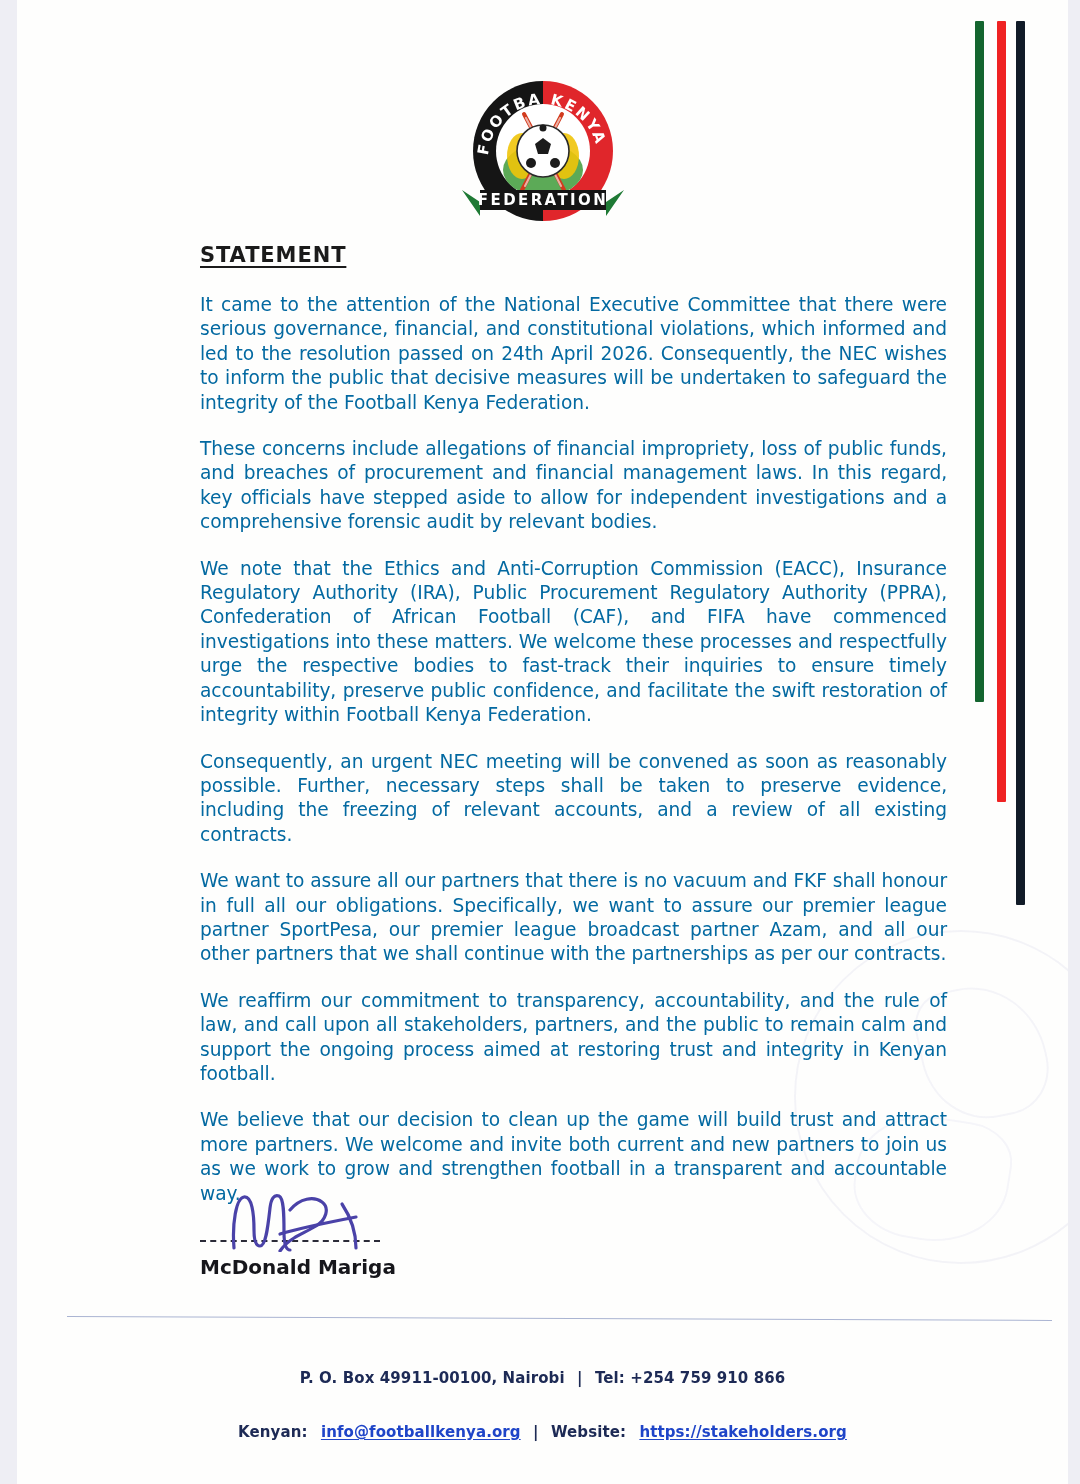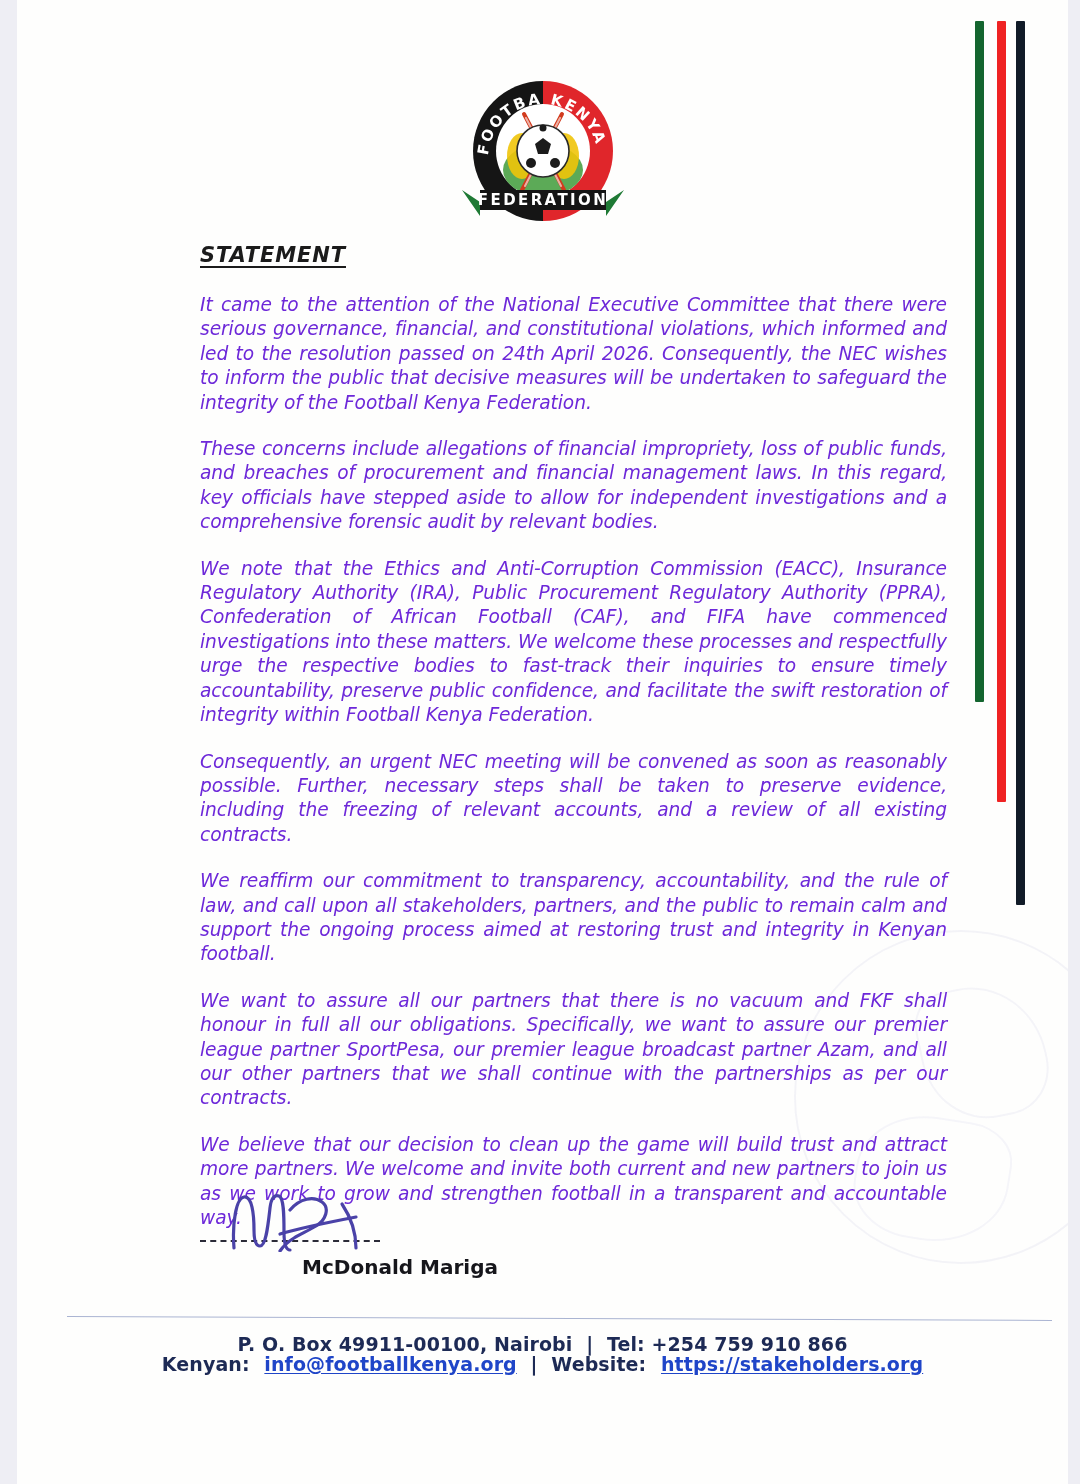--- a/index.html
+++ b/index.html
@@ -82,53 +82,51 @@
     height: 168px;
   }
   .logo svg { display: block; width: 100%; height: 100%; }
 
   
   .content {
     position: absolute;
     left: 183px;
     top: 243px;
     width: 762px;
-    font-style: italic;
   }
 
   .doc-title {
     font-size: 21px;
     font-weight: 700;
     letter-spacing: .9px;
     color: #1b1b1b;
     text-decoration: underline;
     text-underline-offset: 4px;
     margin: 0 0 26px 0;
     font-family: "DejaVu Sans", sans-serif;
   }
 
   p.para {
     margin: 0 15px 22px 0;
     font-size: 18.6px;
     line-height: 24.4px;
     text-align: justify;
-    color: #6d28d9;
+    color: #0369a1;
     font-family: "DejaVu Sans", sans-serif;
     font-weight: 400;
     letter-spacing: -0.05px;
   }
   p.para:last-of-type { margin-bottom: 0; }
 
   
   .sign-block {
     position: absolute;
     left: 183px;
     top: 1190px;
     width: 400px;
-    text-align: center;
   }
   .signature {
     position: relative;
     height: 62px;
     width: 200px;
     margin-left: 22px;
   }
   .signature svg { display: block; }
   .sig-rule {
     width: 180px;
@@ -164,24 +162,25 @@
   }
   .footer {
     position: absolute;
     left: 0; right: 0;
     top: 1334px;
     text-align: center;
     font-family: "DejaVu Sans", sans-serif;
     color: #1d2a55;
   }
   .footer-line {
-    font-size: 19px;
+    font-size: 15px;
     font-weight: 700;
     line-height: 20px;
     letter-spacing: .1px;
+    margin-top: 34px;
   }
   .footer-line .sep { padding: 0 7px; font-weight: 700; }
   .link {
     color: #1f45c8;
     text-underline-offset: 2px;
     font-weight: 700;
     padding-left: 8px;
   }
 </style>
 </head>
@@ -243,22 +242,22 @@
     </div>
   </div>
 
   <div class="content">
     <h1 class="doc-title">STATEMENT</h1>
 
     <p class="para">It came to the attention of the National Executive Committee that there were serious governance, financial, and constitutional violations, which informed and led to the resolution passed on 24th April 2026. Consequently, the NEC wishes to inform the public that decisive measures will be undertaken to safeguard the integrity of the Football Kenya Federation.</p>
     <p class="para">These concerns include allegations of financial impropriety, loss of public funds, and breaches of procurement and financial management laws. In this regard, key officials have stepped aside to allow for independent investigations and a comprehensive forensic audit by relevant bodies.</p>
     <p class="para">We note that the Ethics and Anti-Corruption Commission (EACC), Insurance Regulatory Authority (IRA), Public Procurement Regulatory Authority (PPRA), Confederation of African Football (CAF), and FIFA have commenced investigations into these matters. We welcome these processes and respectfully urge the respective bodies to fast-track their inquiries to ensure timely accountability, preserve public confidence, and facilitate the swift restoration of integrity within Football Kenya Federation.</p>
     <p class="para">Consequently, an urgent NEC meeting will be convened as soon as reasonably possible. Further, necessary steps shall be taken to preserve evidence, including the freezing of relevant accounts, and a review of all existing contracts.</p>
+    <p class="para">We want to assure all our partners that there is no vacuum and FKF shall honour in full all our obligations. Specifically, we want to assure our premier league partner SportPesa, our premier league broadcast partner Azam, and all our other partners that we shall continue with the partnerships as per our contracts.</p>
     <p class="para">We reaffirm our commitment to transparency, accountability, and the rule of law, and call upon all stakeholders, partners, and the public to remain calm and support the ongoing process aimed at restoring trust and integrity in Kenyan football.</p>
-    <p class="para">We want to assure all our partners that there is no vacuum and FKF shall honour in full all our obligations. Specifically, we want to assure our premier league partner SportPesa, our premier league broadcast partner Azam, and all our other partners that we shall continue with the partnerships as per our contracts.</p>
     <p class="para">We believe that our decision to clean up the game will build trust and attract more partners. We welcome and invite both current and new partners to join us as we work to grow and strengthen football in a transparent and accountable way.</p>
   </div>
 
   <div class="sign-block">
     <div class="signature">
       <svg width="200" height="62" viewBox="0 0 200 62" xmlns="http://www.w3.org/2000/svg">
         <g fill="none" stroke="#4a42a8" stroke-width="3.2" stroke-linecap="round" stroke-linejoin="round">
           <path d="M12 58 C10 34 14 8 22 7 C30 6 32 24 32 40 C32 50 34 56 38 56 C44 56 46 36 48 18 C49 9 52 4 57 6 C62 8 62 26 62 42 C62 54 64 60 68 60"></path>
           <path d="M68 20 C78 8 92 6 100 12 C108 18 104 30 94 36 C86 41 78 44 72 48 C64 53 60 58 58 61"></path>
           <path d="M58 44 C78 38 108 32 134 27"></path>

